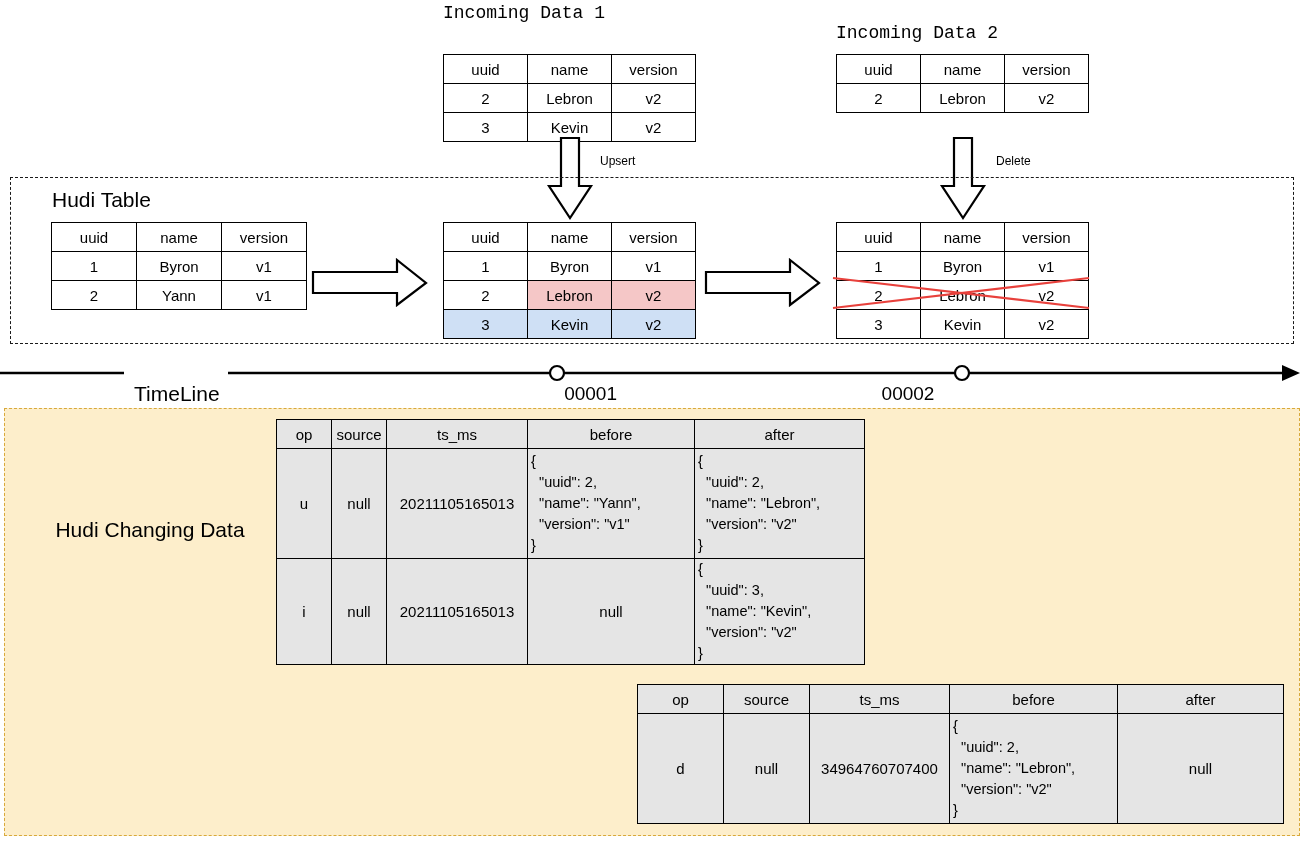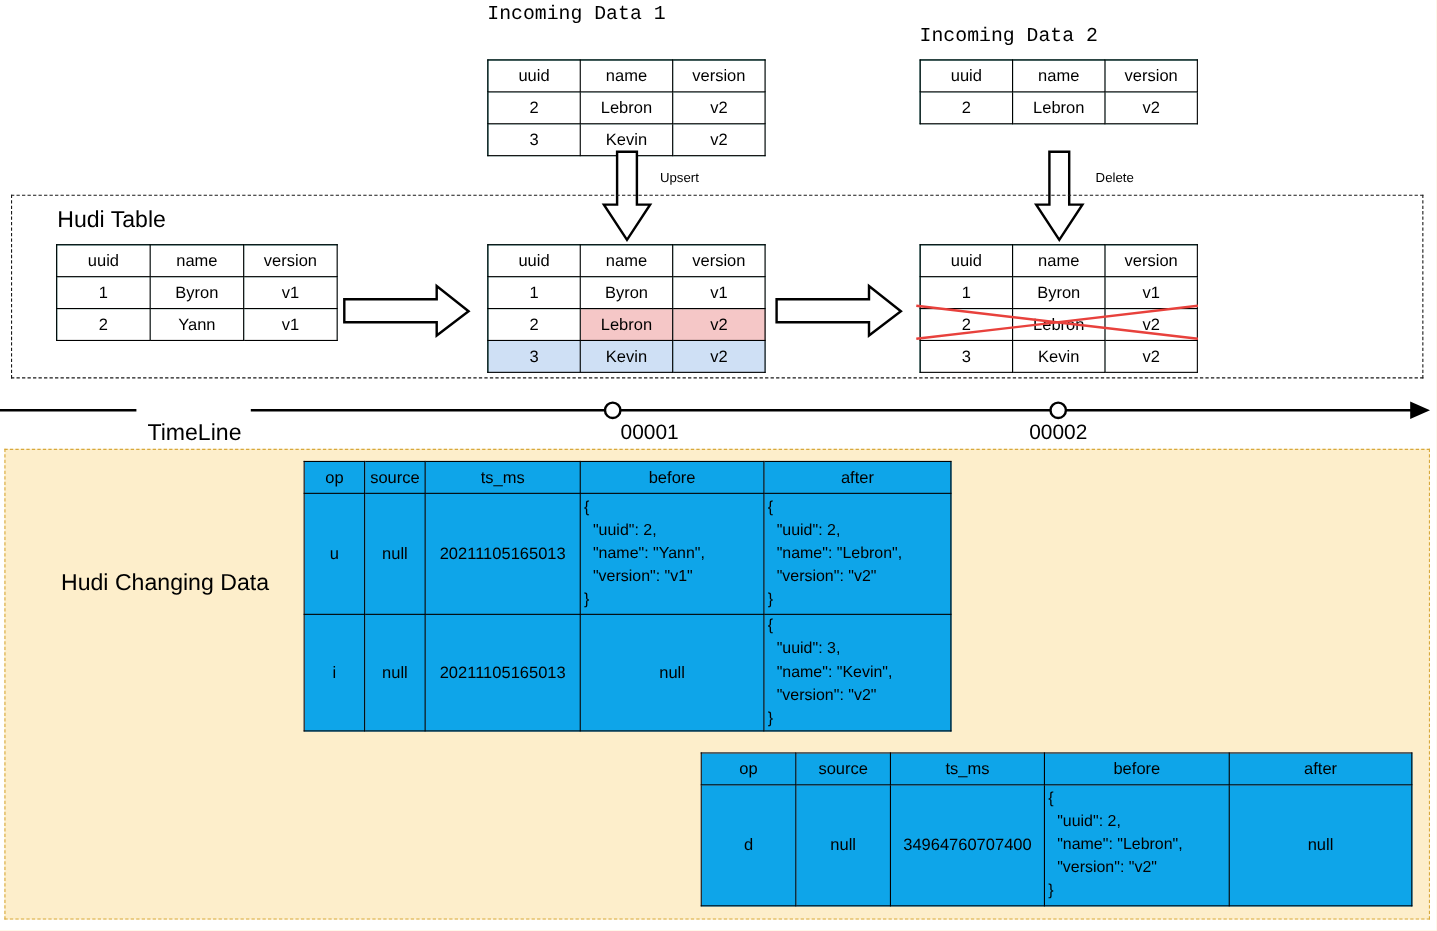--- a/index.html
+++ b/index.html
@@ -35,21 +35,21 @@
   }
   table.dt td.hdr{font-size:15px;}
 
   
   td.fill-red{background:#f5c7c7 !important;}
   td.fill-blue{background:#cfe0f5 !important;}
 
   
   table.cdc{border-collapse:collapse;table-layout:fixed;background:#fff;}
   table.cdc td{
-    border:1.4px solid #000;background:#0ea5e9;
+    border:1.4px solid #000;background:#e5e5e5;
     font-size:15px;text-align:center;vertical-align:middle;padding:0 4px;
   }
   table.cdc td.hdr{height:28px;}
   table.cdc td.json{
     text-align:left;vertical-align:middle;white-space:pre;
     font-family:"Liberation Sans","DejaVu Sans",sans-serif;
     font-size:14.5px;line-height:1.45;padding-left:3px;
   }
 
   
@@ -233,21 +233,21 @@
   <line x1="0" y1="13" x2="124" y2="13" stroke="#000" stroke-width="2.4"></line>
   <line x1="228" y1="13" x2="1288" y2="13" stroke="#000" stroke-width="2.4"></line>
   <path d="M1282 5 L1300 13 L1282 21 Z" fill="#000"></path>
   <circle cx="557" cy="13" r="7" fill="#ffffff" stroke="#000" stroke-width="2.2"></circle>
   <circle cx="962" cy="13" r="7" fill="#ffffff" stroke="#000" stroke-width="2.2"></circle>
 </svg>
 
 <div class="abs lbl" style="left:134px;top:363px;font-size:21px;margin-top:20px;">TimeLine</div>
 
 <div class="abs" style="left:497px;top:383px;width:120px;text-align:right;font-size:19px;">00001</div>
-<div class="abs" style="left:902px;top:383px;width:120px;text-align:center;font-size:19px;">00002</div>
+<div class="abs" style="left:848px;top:383px;width:120px;text-align:center;font-size:19px;">00002</div>
 
 <div class="abs beige-box" style="left:4px;top:408px;width:1294px;height:426px;"></div>
 
 <div class="abs" style="left:30px;top:518px;width:240px;text-align:center;font-size:21px;">Hudi Changing Data</div>
 
 <table class="cdc abs" style="left:276px;top:419px;width:588px;">
   <colgroup>
     <col style="width:55px">
       <col style="width:55px">
       <col style="width:141px">

